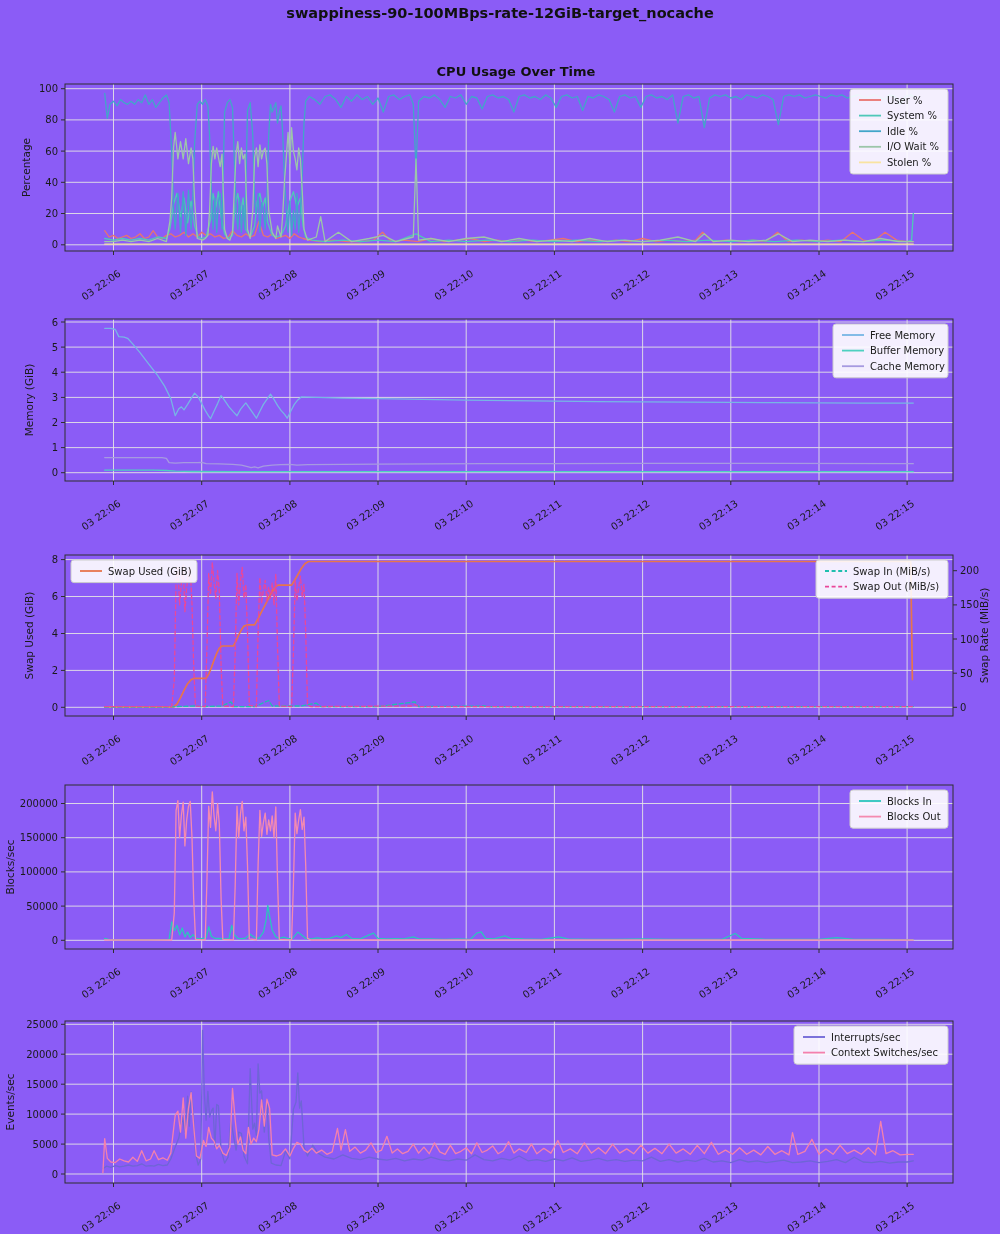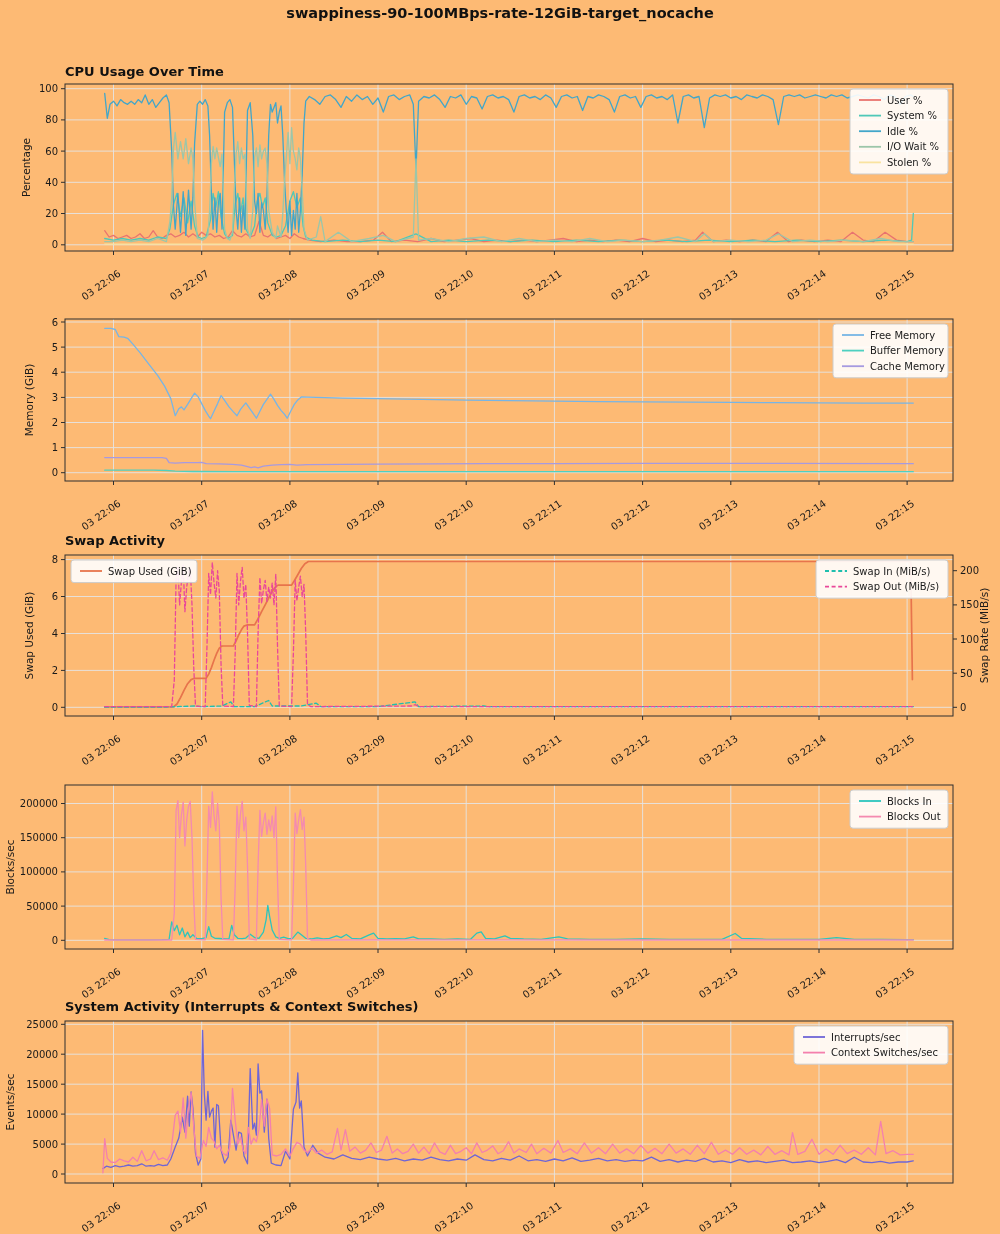--- a/index.html
+++ b/index.html
@@ -1,28 +1,26 @@
 <!DOCTYPE html>
 <html><head>
 <meta charset="utf-8">
 <style>
   html,body{margin:0;padding:0;background:#fff;}
-  .fig{position:relative;width:1000px;height:1234px;background:#fdba74;font-family:"DejaVu Sans",sans-serif;overflow:hidden;}
+  .fig{position:relative;width:1000px;height:1234px;background:#8b5cf6;font-family:"DejaVu Sans",sans-serif;overflow:hidden;}
   .suptitle{position:absolute;top:5px;left:0;width:1000px;text-align:center;font-size:14.5px;font-weight:bold;color:#111;}
-  .ctitle{position:absolute;left:65px;width:888px;font-size:13px;font-weight:bold;color:#111;}
+  .ctitle{position:absolute;left:72px;width:888px;text-align:center;font-size:13px;font-weight:bold;color:#111;}
   svg{position:absolute;top:0;left:0;}
 </style>
 </head>
 <body>
 
 <div class="fig">
   <div class="suptitle">swappiness-90-100MBps-rate-12GiB-target_nocache</div>
   <div class="ctitle" style="top:64px">CPU Usage Over Time</div>
-  <div class="ctitle" style="top:533px">Swap Activity</div>
-  <div class="ctitle" style="top:999px">System Activity (Interrupts &amp; Context Switches)</div>
   <svg id="plots" width="1000" height="1234">
       <g>
         <g>
           <line x1="113.5" x2="113.5" y1="84" y2="251" stroke="#e4e4e4" stroke-width="0.9"></line>
           <line x1="201.7" x2="201.7" y1="84" y2="251" stroke="#e4e4e4" stroke-width="0.9"></line>
           <line x1="289.9" x2="289.9" y1="84" y2="251" stroke="#e4e4e4" stroke-width="0.9"></line>
           <line x1="378.0" x2="378.0" y1="84" y2="251" stroke="#e4e4e4" stroke-width="0.9"></line>
           <line x1="466.2" x2="466.2" y1="84" y2="251" stroke="#e4e4e4" stroke-width="0.9"></line>
           <line x1="554.4" x2="554.4" y1="84" y2="251" stroke="#e4e4e4" stroke-width="0.9"></line>
           <line x1="642.6" x2="642.6" y1="84" y2="251" stroke="#e4e4e4" stroke-width="0.9"></line>

